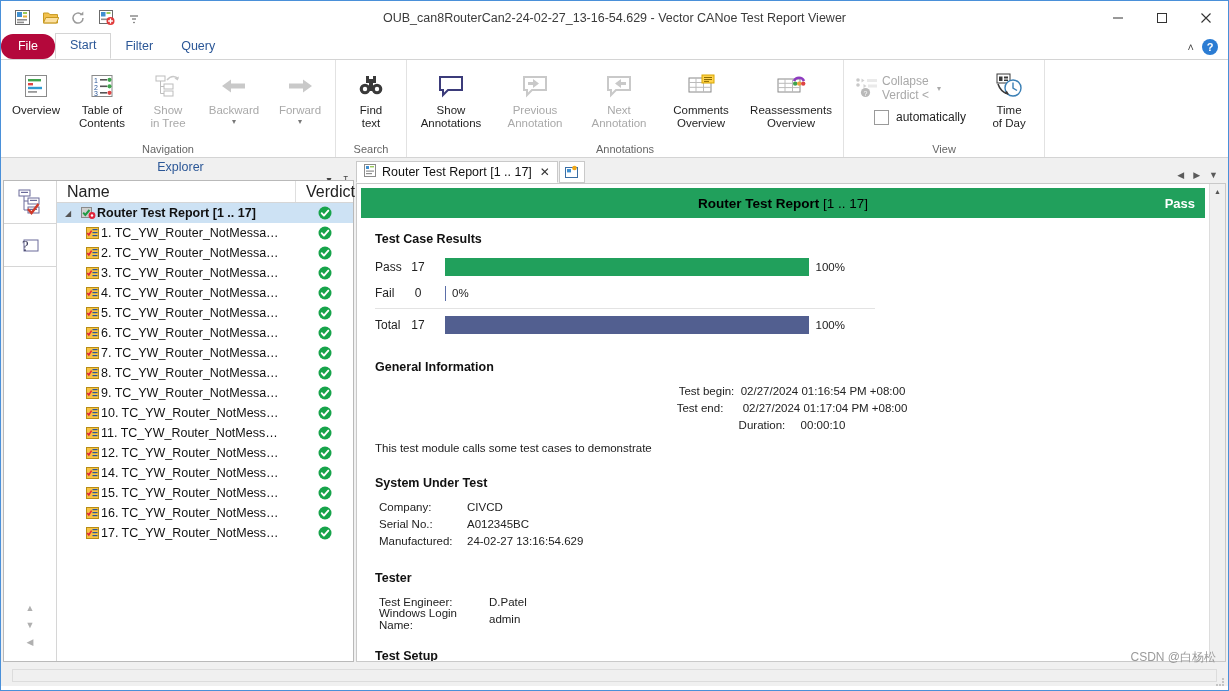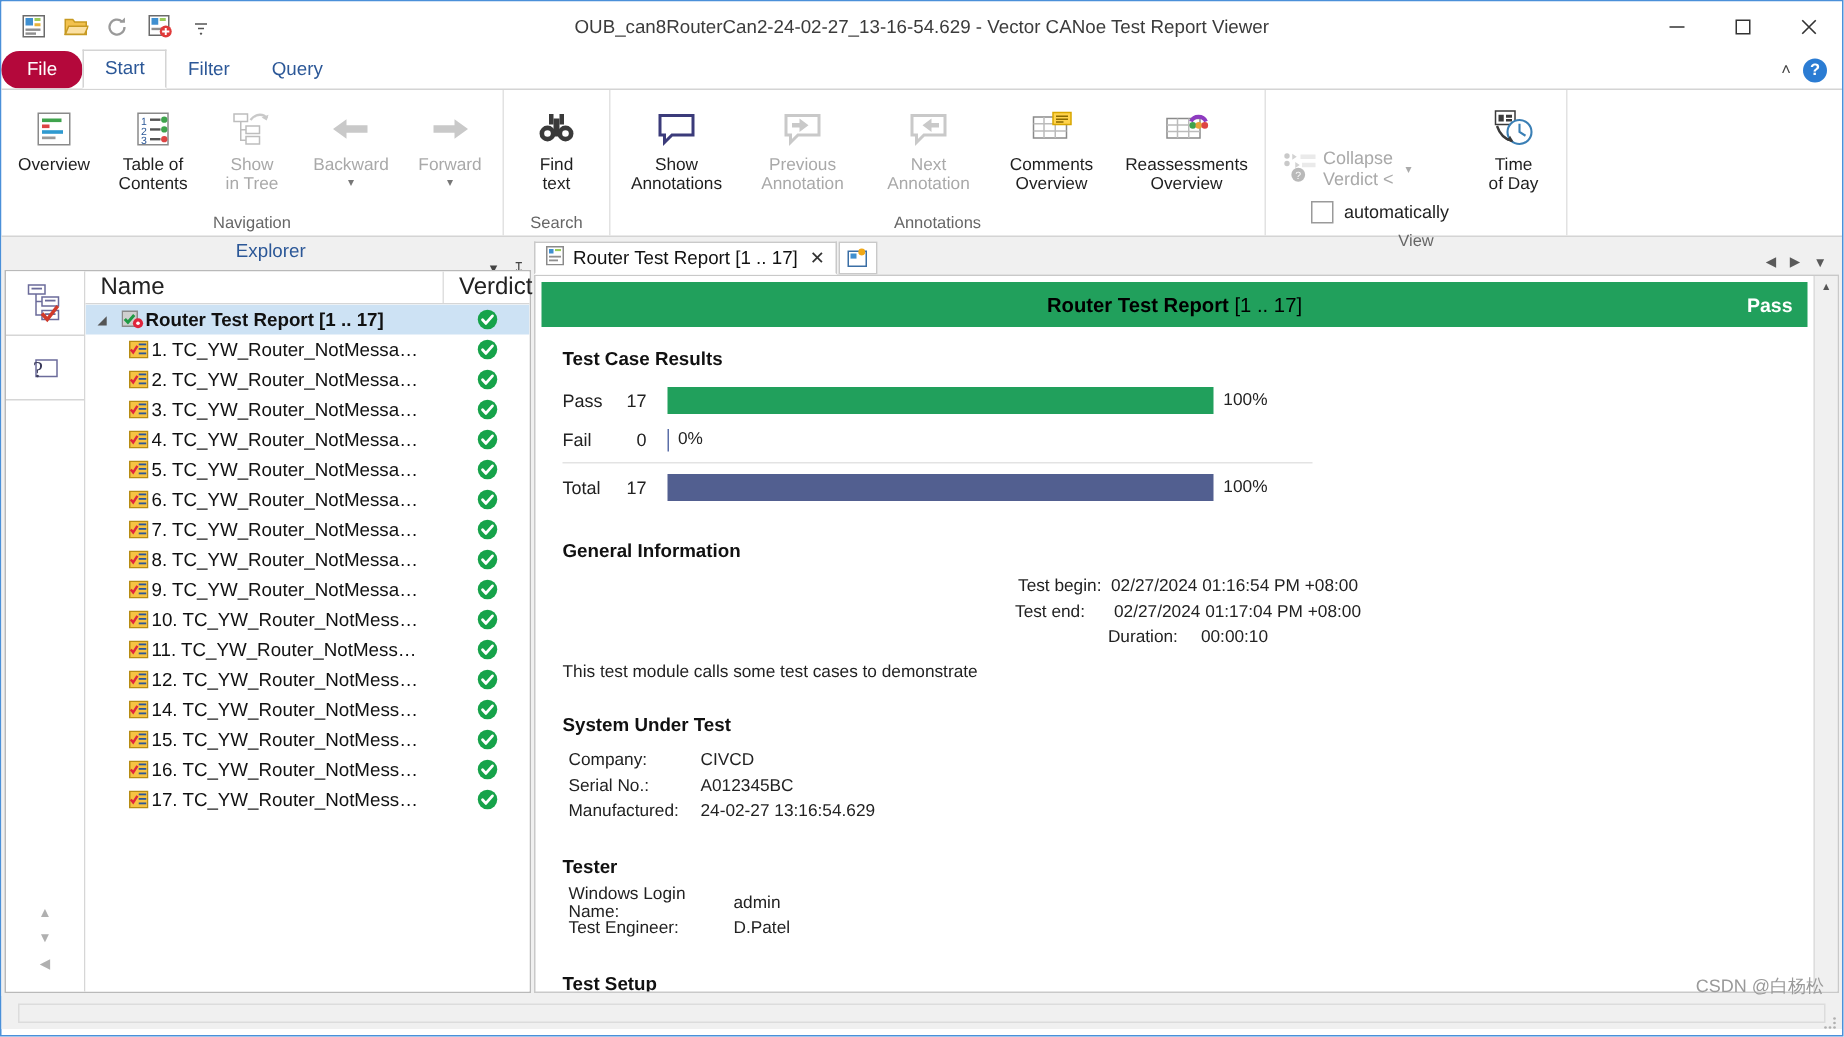--- a/index.html
+++ b/index.html
@@ -42,21 +42,21 @@
           padding-top:4px;cursor:pointer;box-sizing:border-box;}
   .bigbtn .ico{height:34px;display:flex;align-items:center;justify-content:center;}
   .bigbtn .lbl{font-size:11.5px;line-height:13px;text-align:center;color:#1f1f1f;margin-top:1px;}
   .bigbtn.disabled .lbl{color:#a9a9a9;}
   .bigbtn.disabled{cursor:default;}
   .bigbtn .caret{font-size:8px;color:#777;line-height:7px;margin-top:1px;}
   .bigbtn.w84{width:84px;}
   .bigbtn.w80{width:80px;}
 
   .viewstack{display:flex;flex-direction:column;padding:6px 4px 0 6px;}
-  .vrow{display:flex;align-items:center;height:34px;margin-top:24px;}
+  .vrow{display:flex;align-items:center;height:34px;}
   .vrow .vico{width:30px;display:flex;align-items:center;justify-content:center;}
   .vrow .vlbl{font-size:12px;color:#a9a9a9;line-height:14px;}
   .vcaret{font-size:8px;color:#aaa;margin-left:8px;}
   .chkrow{display:flex;align-items:center;height:24px;padding-left:22px;}
   .chkbox{width:13px;height:13px;border:1px solid #9a9a9a;background:#fff;margin-right:7px;cursor:pointer;}
   .chkrow .clbl{font-size:12px;color:#1f1f1f;}
 
   
   .main{display:flex;height:506px;background:#f0f0f0;}
 
@@ -109,21 +109,21 @@
   .rhead .rtitle .dim{font-weight:normal;}
   .rhead .rverdict{margin-left:auto;padding-right:10px;font-size:13px;font-weight:bold;color:#fff;z-index:2;}
 
   .rbody{flex:1;padding:14px 0 0 0;overflow:hidden;}
   .sec-h{font-size:12.5px;font-weight:bold;color:#111;margin:0 0 8px 18px;}
   .sec-h.sp{margin-top:22px;}
 
   .bars{margin-left:18px;}
   .barrow{height:26px;display:flex;align-items:center;}
   .barrow .bl{width:30px;font-size:12px;color:#222;}
-  .barrow .bn{width:26px;font-size:12px;color:#222;text-align:right;padding-right:14px;}
+  .barrow .bn{width:26px;font-size:12px;color:#222;text-align:center;padding-right:14px;}
   .bartrack{width:400px;height:18px;position:relative;display:flex;align-items:center;}
   .barfill{height:18px;}
   .barzero{width:1px;height:15px;background:#5b6ea8;}
   .barpct{font-size:11.5px;color:#222;margin-left:7px;white-space:nowrap;}
   .barpct.zero{margin-left:6px;}
   .divline{height:1px;background:#e3e3e3;margin:2px 0 3px 0;width:500px;}
 
   .kv{margin-left:18px;}
   .kv .row{display:flex;height:17px;align-items:center;font-size:11.5px;color:#222;justify-content:center;}
   .kv .k{width:0;white-space:nowrap;}
@@ -883,26 +883,26 @@
                 </div>
                 <div class="row">
                   <span class="k" style="width:88px">Manufactured:</span>
                   <span style="padding-left:0px">24-02-27 13:16:54.629</span>
                 </div>
               </div>
 
             <div class="sec-h sp">Tester</div>
             <div class="kv2" id="kv-tester">
                 <div class="row">
+                  <span class="k" style="width:110px">Test Engineer:</span>
+                  <span style="padding-left:0px">D.Patel</span>
+                </div>
+                <div class="row">
                   <span class="k" style="width:110px">Windows Login Name:</span>
                   <span style="padding-left:0px">admin</span>
-                </div>
-                <div class="row">
-                  <span class="k" style="width:110px">Test Engineer:</span>
-                  <span style="padding-left:0px">D.Patel</span>
                 </div>
               </div>
 
             <div class="sec-h sp">Test Setup</div>
 
           </div>
         </div>
 
         <div class="vscroll">
           <div class="sbtn">▲</div>

